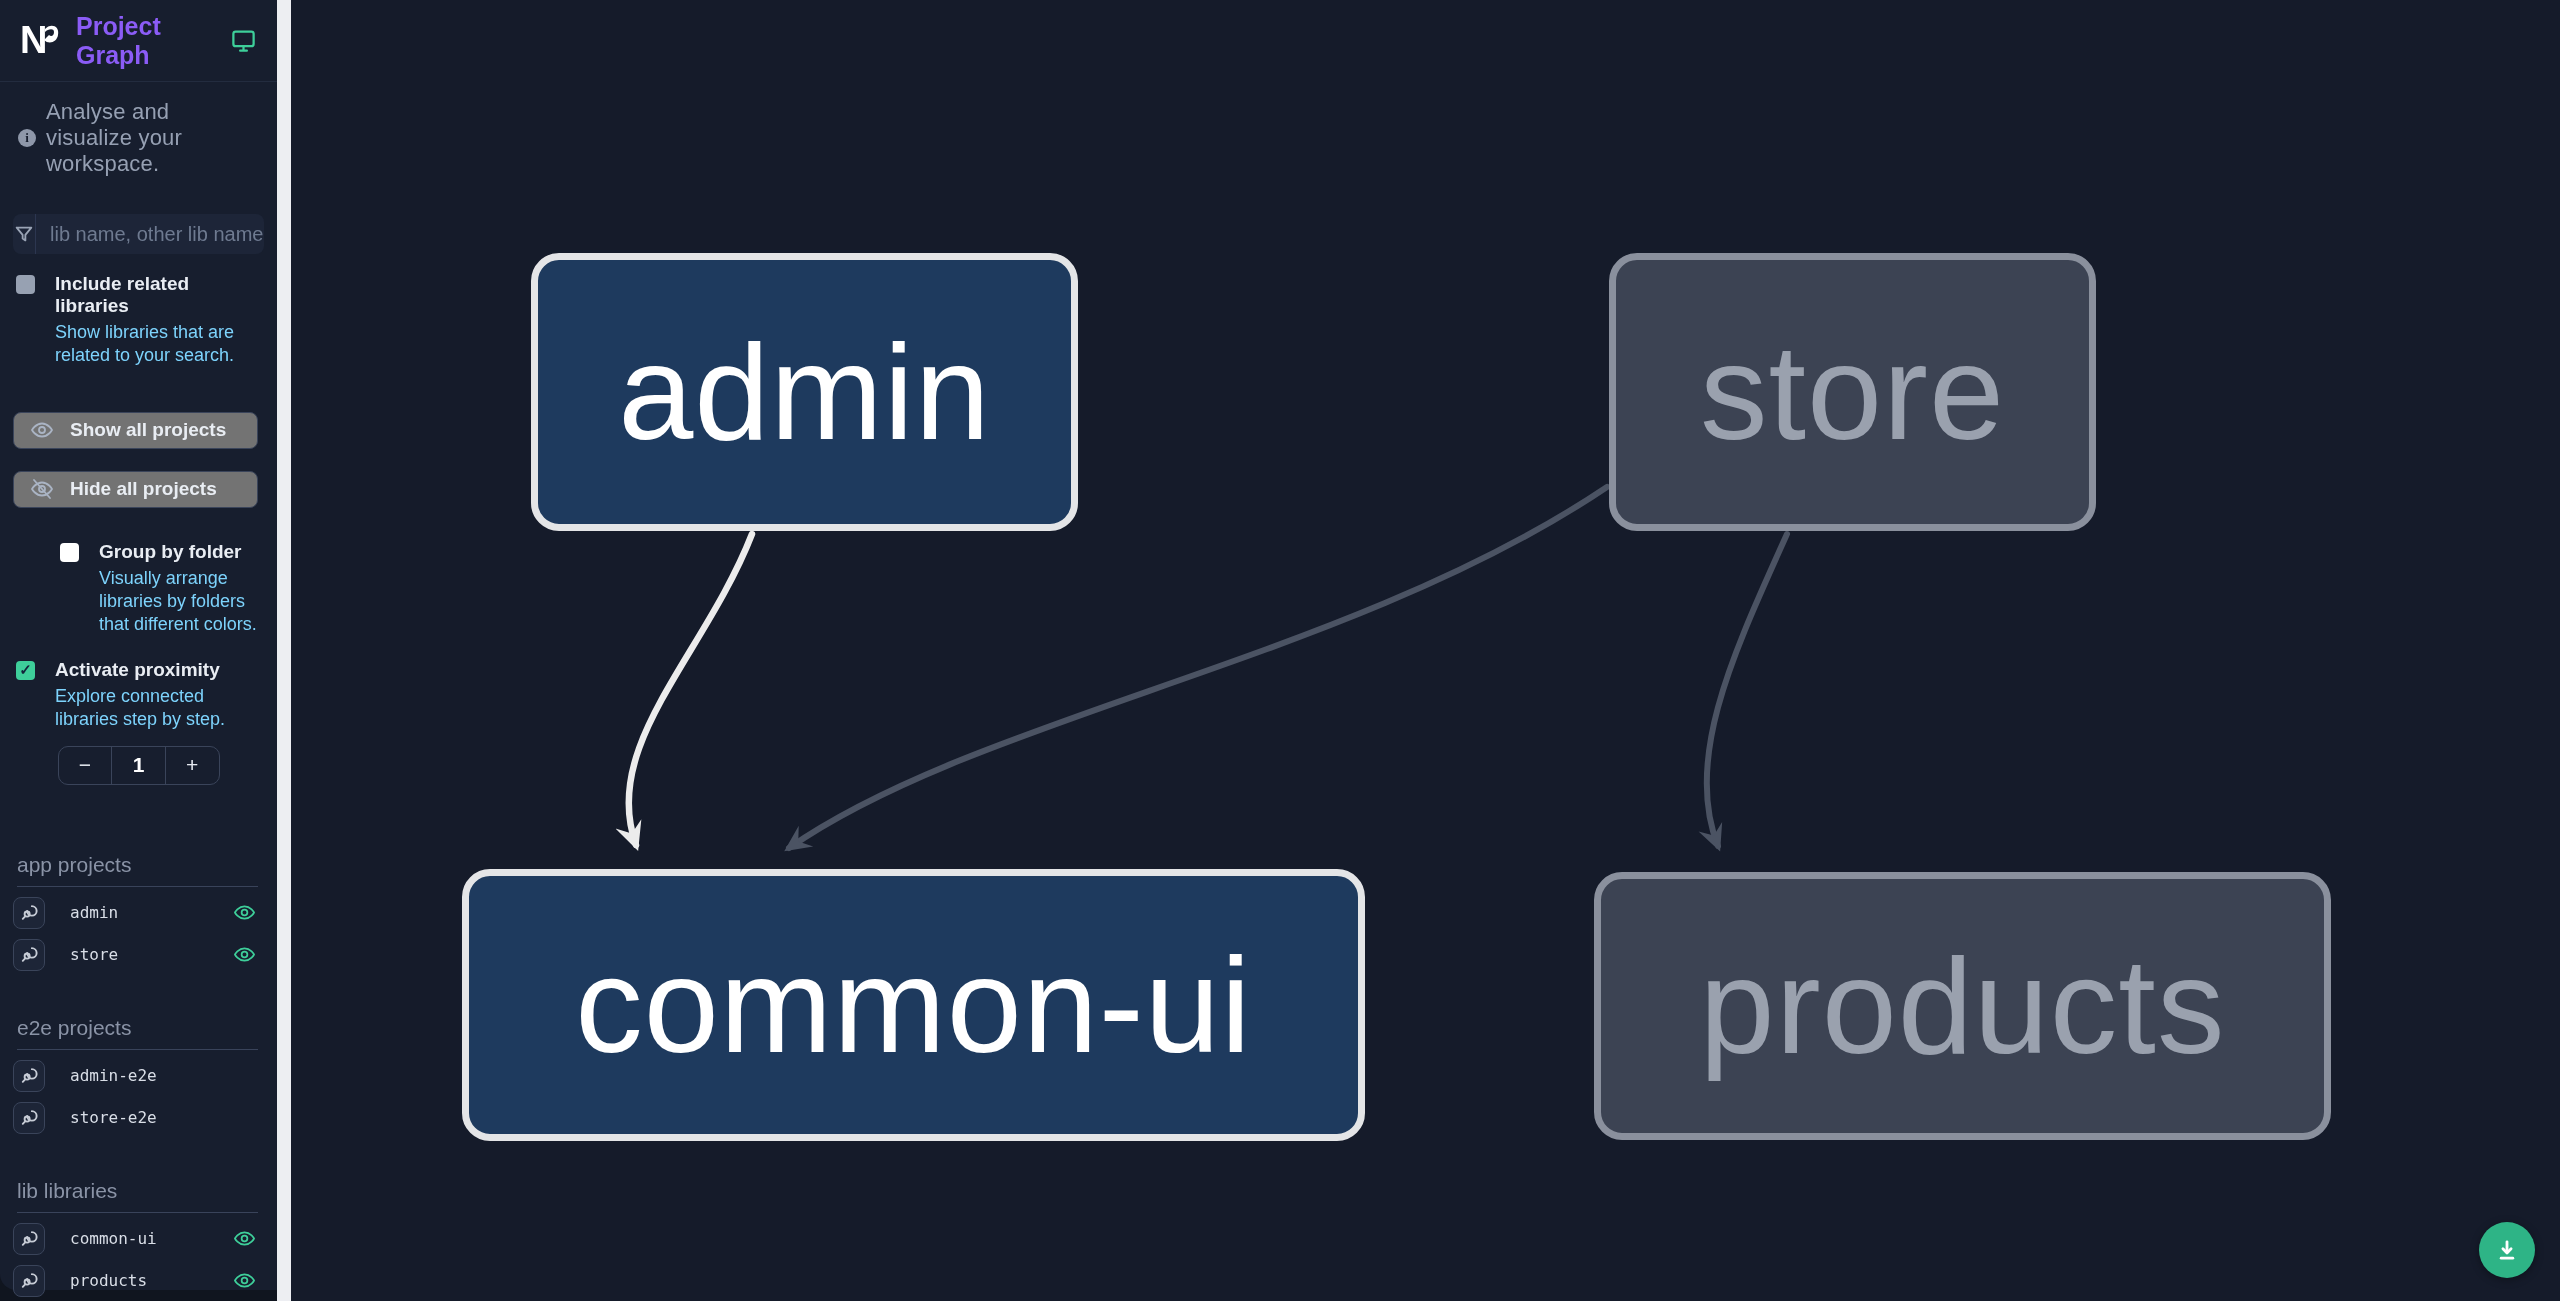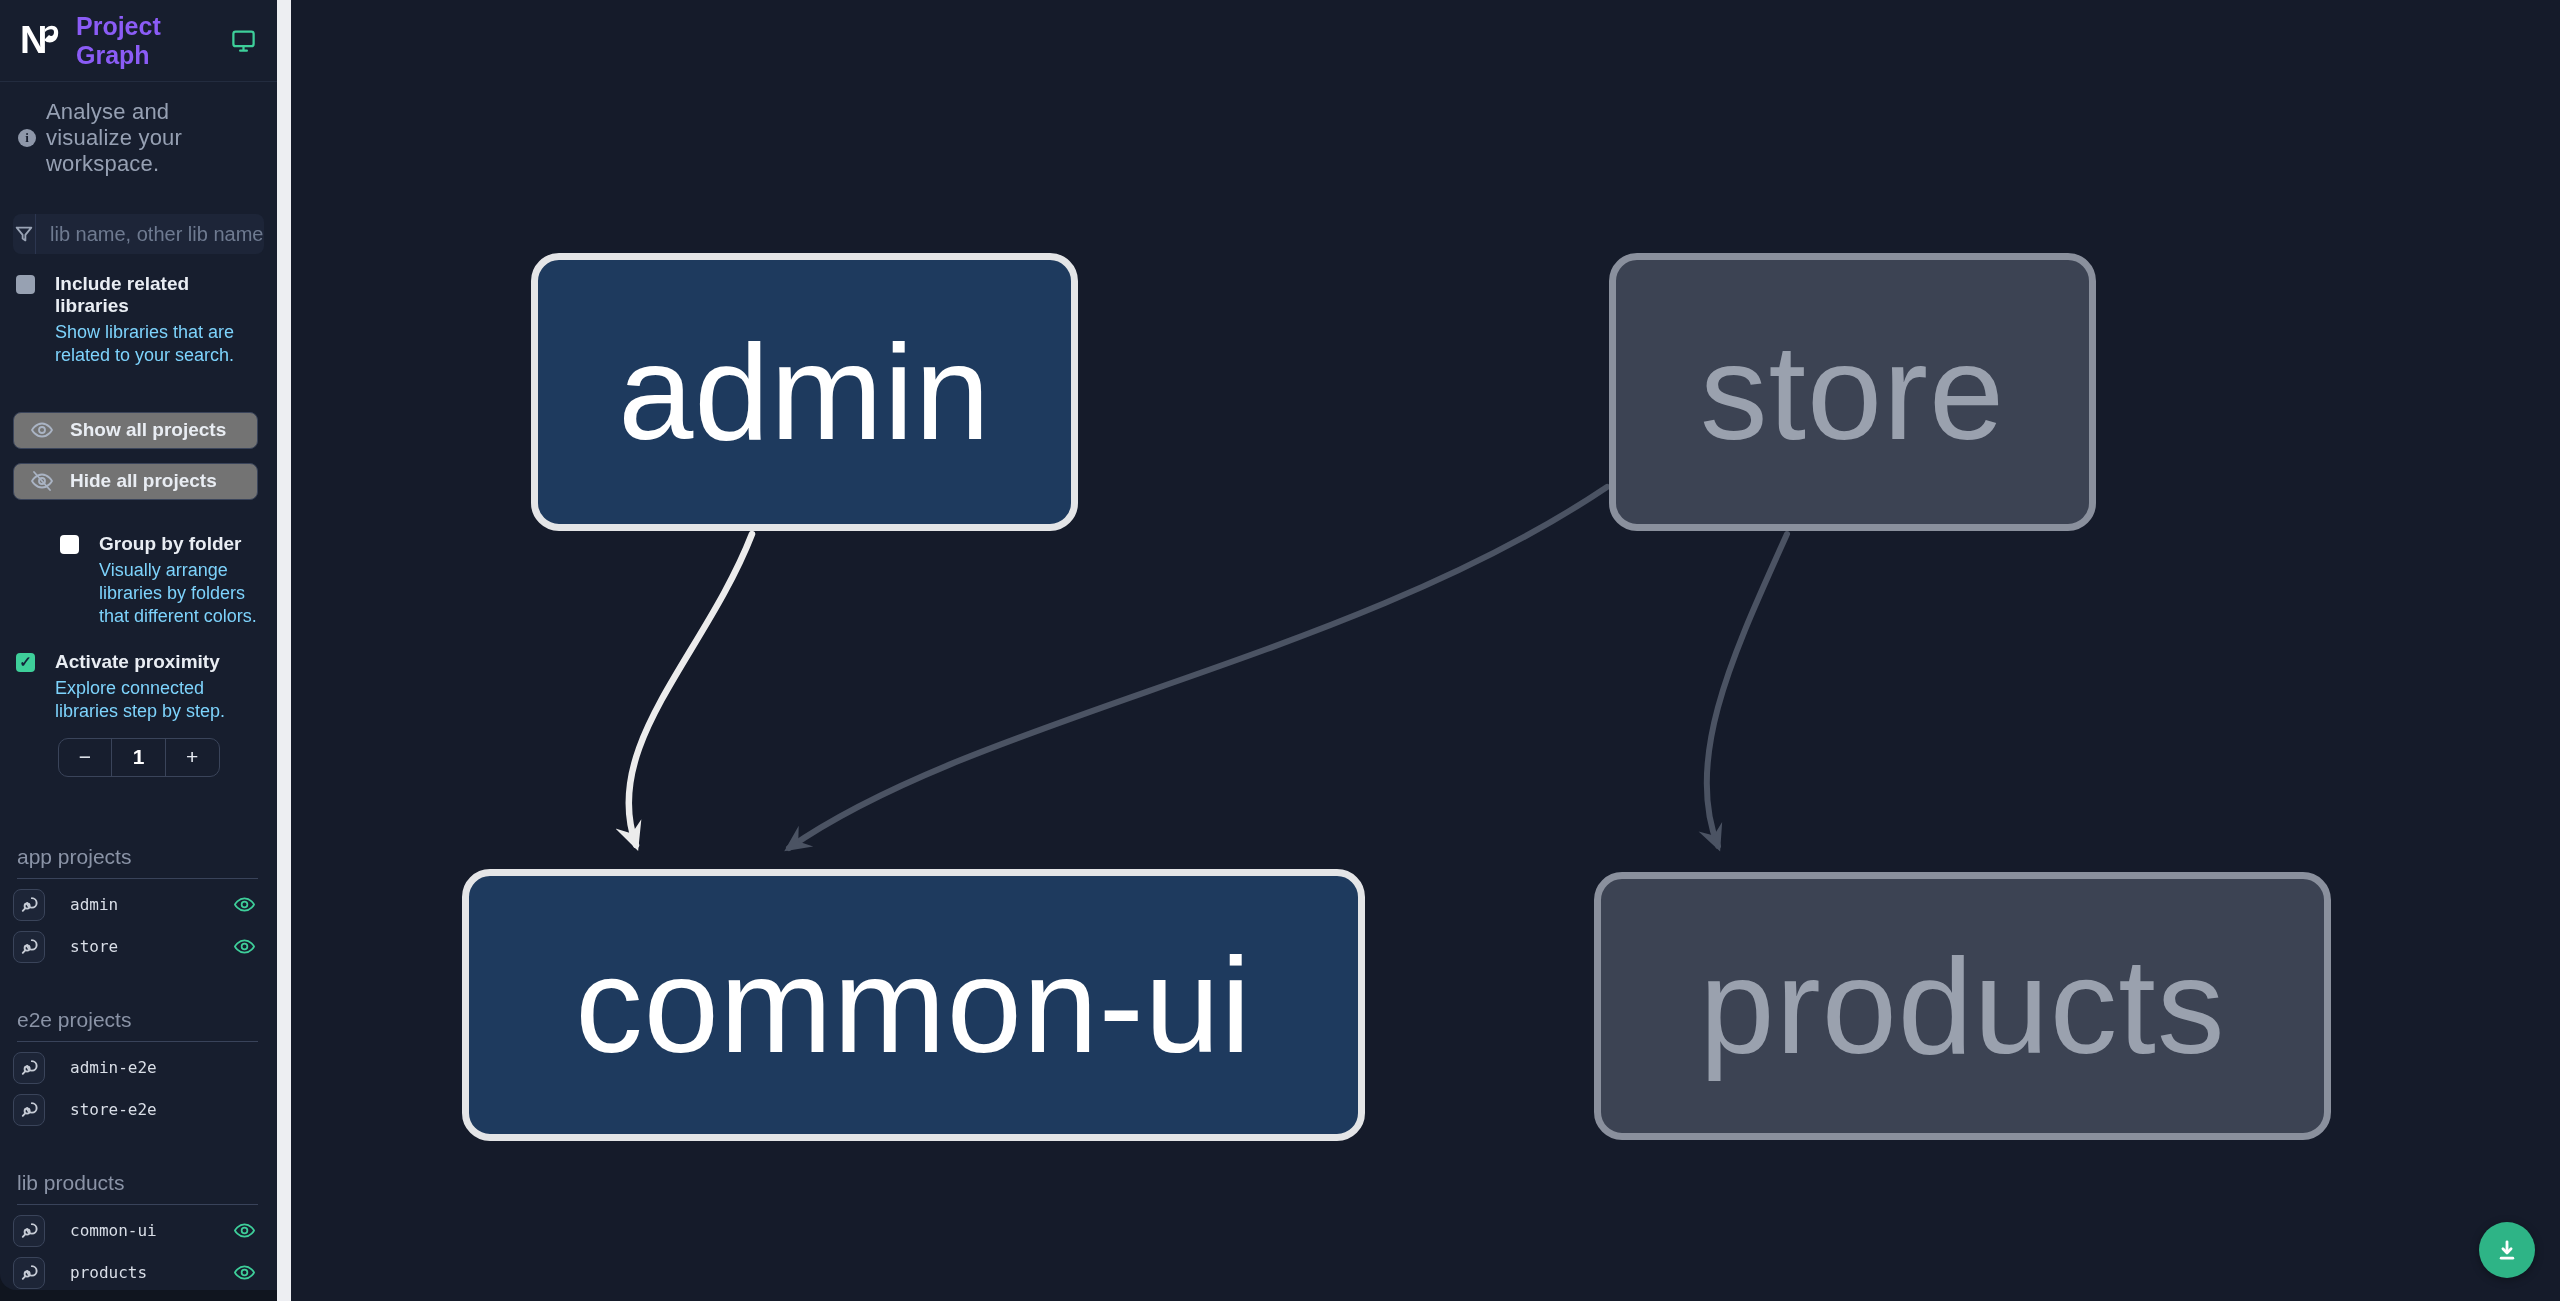--- a/index.html
+++ b/index.html
@@ -59,21 +59,21 @@
   .opt-desc  { font-size:18px; color:#7dd3fc; line-height:1.28; margin-top:4px; max-width:215px; }
 
   .sb-btn {
     display:flex; align-items:center; gap:16px;
     margin:0 13px; width:245px; height:37px; padding:0 16px;
     background:#737373; border:1px solid #3a445a; border-radius:8px;
     color:#e9edf3; font-size:19px; font-weight:600; cursor:pointer;
     font-family:"Liberation Sans", sans-serif;
   }
   .btn-show { margin-top:45px; }
-  .btn-hide { margin-top:14px; }
+  .btn-hide { margin-top:22px; }
 
   .stepper {
     margin:15px auto 0 auto; width:162px; height:39px;
     display:flex; border:1px solid #3a445a; border-radius:10px; overflow:hidden;
   }
   .stepper > * {
     flex:1; display:flex; align-items:center; justify-content:center;
     background:transparent; border:none; color:#e5e9f0; font-size:21px;
     font-family:"Liberation Sans", sans-serif;
   }
@@ -277,21 +277,21 @@
             <path d="M15 4 a6 6 0 1 1 -6 6"></path>
               <circle cx="9" cy="14" r="3.2"></circle>
               <path d="M6.2 17.2 L3.5 20"></path>
           </svg>
         </button>
         <span class="proj-name">store-e2e</span>
       </div>
     </section>
 
     <section class="proj-section">
-      <h2 class="proj-header">lib products</h2>
+      <h2 class="proj-header">lib libraries</h2>
 
       <div class="proj-row">
         <button class="focus-btn">
           <svg width="19" height="19" viewBox="0 0 24 24" fill="none" stroke="#c7ccd6" stroke-width="2.4" stroke-linecap="round">
             <path d="M15 4 a6 6 0 1 1 -6 6"></path>
               <circle cx="9" cy="14" r="3.2"></circle>
               <path d="M6.2 17.2 L3.5 20"></path>
           </svg>
         </button>
         <span class="proj-name">common-ui</span>

